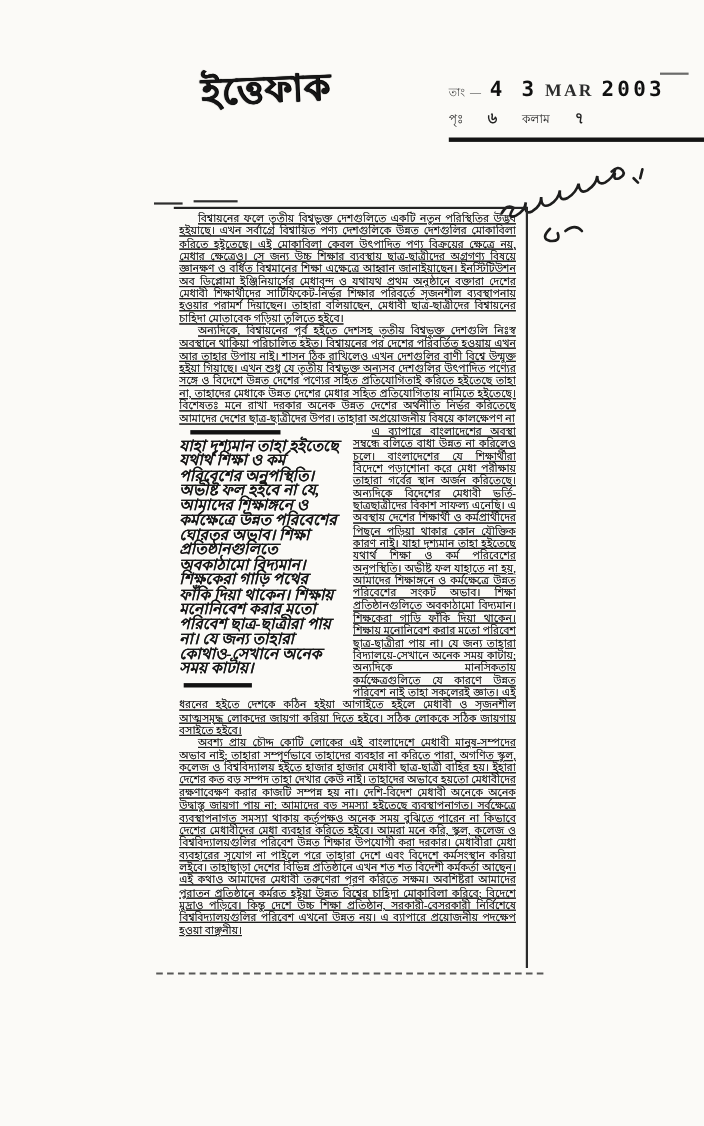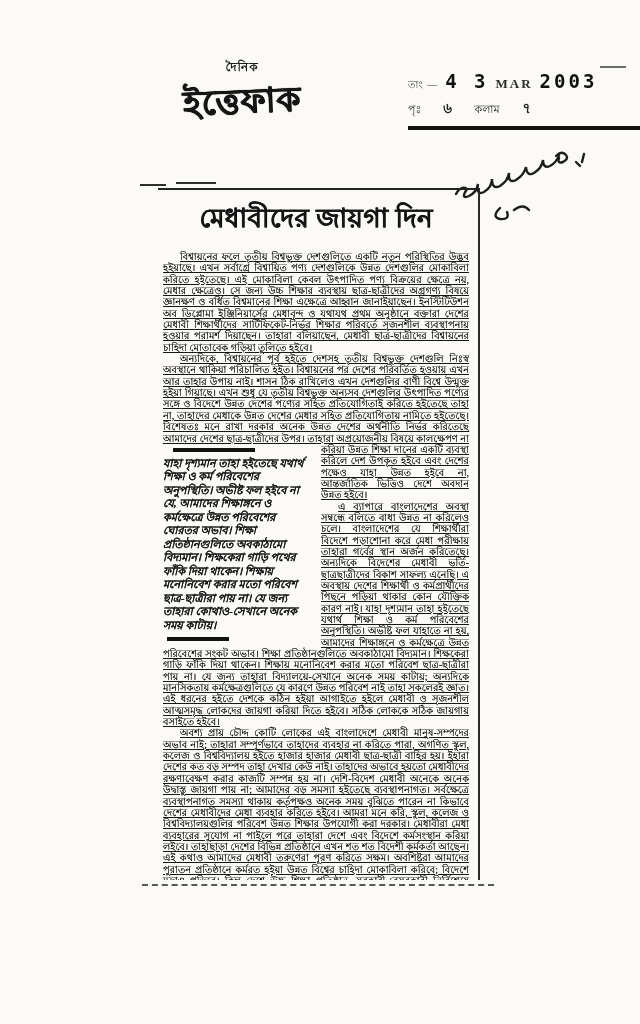--- a/index.html
+++ b/index.html
@@ -17,57 +17,56 @@
   }
   
   .stamp{position:absolute;left:408px;top:70px;width:232px;
     border-bottom:4px solid #141414;padding-bottom:5px;}
   .stamp-row1{display:flex;align-items:baseline;gap:7px;}
   .stamp-date-label{font-size:10px;color:#3d3d3d;letter-spacing:1px;}
   .stamp-day,.stamp-year{
     font-size:19px;font-weight:bold;letter-spacing:3px;
     font-family:"DejaVu Sans Mono","Liberation Mono",monospace;color:#101010;
   }
-  .stamp-month{font-size:13px;font-weight:bold;letter-spacing:2px;color:#2c2c2c;}
+  .stamp-month{font-size:16px;font-weight:bold;letter-spacing:2px;color:#2c2c2c;}
   .stamp-row2{display:flex;align-items:baseline;gap:22px;font-size:11px;margin-top:3px;color:#222;}
   .stamp-page-value,.stamp-col-value{font-size:14px;font-weight:bold;transform:rotate(8deg);}
   
   .handwriting{position:absolute;left:438px;top:128px;}
   
   .article{
     position:absolute;left:158px;top:188px;width:306px;height:678px;
     border-top:2px solid #242424;border-right:2px solid #2a2a2a;
     padding:4px 9px 8px 5px;overflow:hidden;
   }
   .headline{font-size:26px;font-weight:bold;text-align:center;margin:4px 0 9px;
     letter-spacing:0.5px;text-shadow:0.5px 0 #000;}
   .bp{font-size:9.8px;line-height:11.35px;text-align:justify;margin:0;
     text-indent:17px;text-shadow:0 0 .5px rgba(15,15,15,.85);text-decoration:underline;}
   .pullquote{display:block;float:left;width:148px;margin:4px 10px 3px 0;text-indent:0;}
   .pq-bar{display:block;height:4px;background:#121212;}
   .pq-top{width:82px;margin-left:10px;}
   .pq-bottom{width:62px;margin-left:4px;}
-  .pq-text{display:block;font-style:italic;font-weight:bold;font-size:11px;
+  .pq-text{display:block;font-style:italic;font-weight:bold;font-size:14px;
     line-height:13.5px;text-indent:0;padding:5px 2px 5px 0;text-align:left;
     text-shadow:0 0 .4px rgba(20,20,20,.8);}
   
   .bottom-rule{position:absolute;left:142px;top:884px;width:352px;
     border-top:2px dashed #3c3c3c;opacity:.85;}
   .artifact-dash{position:absolute;background:#2e2e2e;}
   .a1{left:140px;top:184px;width:26px;height:2px;}
   .a2{left:176px;top:182px;width:40px;height:2px;}
   .a3{left:600px;top:66px;width:26px;height:2px;opacity:.7;}
 </style>
 </head>
 <body>
 
 <div class="scan">
 
   <header class="masthead">
-    <div class="masthead-daily">দৈনিক</div>
     <div class="masthead-title">ইত্তেফাক</div>
   </header>
 
   <div class="stamp">
     <div class="stamp-row1">
       <span class="stamp-date-label">তাং —</span>
       <span class="stamp-day">4 3</span>
       <span class="stamp-month">MAR</span>
       <span class="stamp-year">2003</span>
     </div>
@@ -82,32 +81,30 @@
   <svg class="handwriting" width="160" height="96" viewBox="0 0 160 96">
     <g fill="none" stroke="#1d1d1d" stroke-width="2.4" stroke-linecap="round">
       <path d="M18 66 q5 -9 11 -5 q-7 11 2 7 q8 -4 9 -12 q-2 12 6 8 q8 -5 8 -13 q0 11 8 7 q8 -5 9 -13 q-1 11 7 7 q8 -5 10 -13 q1 10 8 6 q8 -5 9 -13 q0 9 7 6 q7 -4 9 -11"></path>
       <path d="M118 28 q6 -6 10 -1 q3 4 -3 7 q-6 2 -4 -4"></path>
       <path d="M138 34 l4 4 M146 26 l-2 8"></path>
       <path d="M62 80 q-9 9 0 11 q10 1 7 -7 M76 82 q9 -7 15 0"></path>
     </g>
   </svg>
 
   <article class="article">
-    <h1 class="headline">মেধাবীদের জায়গা দিন</h1>
 
     <p class="bp">বিশ্বায়নের ফলে তৃতীয় বিশ্বভুক্ত দেশগুলিতে একটি নতুন পরিস্থিতির উদ্ভব হইয়াছে। এখন সর্বাগ্রে বিশ্বায়িত পণ্য দেশগুলিকে উন্নত দেশগুলির মোকাবিলা করিতে হইতেছে। এই মোকাবিলা কেবল উৎপাদিত পণ্য বিক্রয়ের ক্ষেত্রে নয়, মেধার ক্ষেত্রেও। সে জন্য উচ্চ শিক্ষার ব্যবস্থায় ছাত্র-ছাত্রীদের অগ্রগণ্য বিষয়ে জ্ঞানক্ষণ ও বর্ধিত বিশ্বমানের শিক্ষা এক্ষেত্রে আহ্বান জানাইয়াছেন। ইনস্টিটিউশন অব ডিপ্লোমা ইঞ্জিনিয়ার্সের মেধাবৃন্দ ও যথাযথ প্রথম অনুষ্ঠানে বক্তারা দেশের মেধাবী শিক্ষার্থীদের সার্টিফিকেট-নির্ভর শিক্ষার পরিবর্তে সৃজনশীল ব্যবস্থাপনায় হওয়ার পরামর্শ দিয়াছেন। তাহারা বলিয়াছেন, মেধাবী ছাত্র-ছাত্রীদের বিশ্বায়নের চাহিদা মোতাবেক গড়িয়া তুলিতে হইবে।</p>
 
     <p class="bp">
       <span>অন্যদিকে, বিশ্বায়নের পূর্ব হইতে দেশসহ তৃতীয় বিশ্বভুক্ত দেশগুলি নিঃস্ব অবস্থানে থাকিয়া পরিচালিত হইত। বিশ্বায়নের পর দেশের পরিবর্তিত হওয়ায় এখন আর তাহার উপায় নাই। শাসন ঠিক রাখিলেও এখন দেশগুলির বাণী বিশ্বে উন্মুক্ত হইয়া গিয়াছে। এখন শুধু যে তৃতীয় বিশ্বভুক্ত অন্যসব দেশগুলির উৎপাদিত পণ্যের সঙ্গে ও বিদেশে উন্নত দেশের পণ্যের সহিত প্রতিযোগিতাই করিতে হইতেছে তাহা না, তাহাদের মেধাকে উন্নত দেশের মেধার সহিত প্রতিযোগিতায় নামিতে হইতেছে। বিশেষতঃ মনে রাখা দরকার অনেক উন্নত দেশের অর্থনীতি নির্ভর করিতেছে আমাদের দেশের ছাত্র-ছাত্রীদের উপর। তাহারা অপ্রয়োজনীয় বিষয়ে কালক্ষেপণ না</span>
       <span class="pullquote">
         <span class="pq-bar pq-top"></span>
         <span class="pq-text">যাহা দৃশ্যমান তাহা হইতেছে যথার্থ শিক্ষা ও কর্ম পরিবেশের অনুপস্থিতি। অভীষ্ট ফল হইবে না যে, আমাদের শিক্ষাঙ্গনে ও কর্মক্ষেত্রে উন্নত পরিবেশের ঘোরতর অভাব। শিক্ষা প্রতিষ্ঠানগুলিতে অবকাঠামো বিদ্যমান। শিক্ষকেরা গাড়ি পথের ফাঁকি দিয়া থাকেন। শিক্ষায় মনোনিবেশ করার মতো পরিবেশ ছাত্র-ছাত্রীরা পায় না। যে জন্য তাহারা কোথাও-সেখানে অনেক সময় কাটায়।</span>
         <span class="pq-bar pq-bottom"></span>
       </span>
-      <span>করিয়া উন্নত শিক্ষা দানের একটি ব্যবস্থা করিলে দেশ উপকৃত হইবে এবং দেশের পক্ষেও যাহা উন্নত হইবে না, আন্তর্জাতিক ভিত্তিও দেশে অবদান উন্নত হইবে।</span>
     </p>
 
     <p class="bp">এ ব্যাপারে বাংলাদেশের অবস্থা সম্বন্ধে বলিতে বাধা উন্নত না করিলেও চলে। বাংলাদেশের যে শিক্ষার্থীরা বিদেশে পড়াশোনা করে মেধা পরীক্ষায় তাহারা গর্বের স্থান অর্জন করিতেছে। অন্যদিকে বিদেশের মেধাবী ভর্তি-ছাত্রছাত্রীদের বিকাশ সাফল্য এনেছি। এ অবস্থায় দেশের শিক্ষার্থী ও কর্মপ্রার্থীদের পিছনে পড়িয়া থাকার কোন যৌক্তিক কারণ নাই। যাহা দৃশ্যমান তাহা হইতেছে যথার্থ শিক্ষা ও কর্ম পরিবেশের অনুপস্থিতি। অভীষ্ট ফল যাহাতে না হয়, আমাদের শিক্ষাঙ্গনে ও কর্মক্ষেত্রে উন্নত পরিবেশের সংকট অভাব। শিক্ষা প্রতিষ্ঠানগুলিতে অবকাঠামো বিদ্যমান। শিক্ষকেরা গাড়ি ফাঁকি দিয়া থাকেন। শিক্ষায় মনোনিবেশ করার মতো পরিবেশ ছাত্র-ছাত্রীরা পায় না। যে জন্য তাহারা বিদ্যালয়ে-সেখানে অনেক সময় কাটায়; অন্যদিকে মানসিকতায় কর্মক্ষেত্রগুলিতে যে কারণে উন্নত পরিবেশ নাই তাহা সকলেরই জ্ঞাত। এই ধরনের হইতে দেশকে কঠিন হইয়া আগাইতে হইলে মেধাবী ও সৃজনশীল আত্মসমৃদ্ধ লোকদের জায়গা করিয়া দিতে হইবে। সঠিক লোককে সঠিক জায়গায় বসাইতে হইবে।</p>
 
     <p class="bp">অবশ্য প্রায় চৌদ্দ কোটি লোকের এই বাংলাদেশে মেধাবী মানুষ-সম্পদের অভাব নাই; তাহারা সম্পূর্ণভাবে তাহাদের ব্যবহার না করিতে পারা, অগণিত স্কুল, কলেজ ও বিশ্ববিদ্যালয় হইতে হাজার হাজার মেধাবী ছাত্র-ছাত্রী বাহির হয়। ইহারা দেশের কত বড় সম্পদ তাহা দেখার কেউ নাই। তাহাদের অভাবে হয়তো মেধাবীদের রক্ষণাবেক্ষণ করার কাজটি সম্পন্ন হয় না। দেশি-বিদেশ মেধাবী অনেকে অনেক উদ্বাস্তু জায়গা পায় না; আমাদের বড় সমস্যা হইতেছে ব্যবস্থাপনাগত। সর্বক্ষেত্রে ব্যবস্থাপনাগত সমস্যা থাকায় কর্তৃপক্ষও অনেক সময় বুঝিতে পারেন না কিভাবে দেশের মেধাবীদের মেধা ব্যবহার করিতে হইবে। আমরা মনে করি, স্কুল, কলেজ ও বিশ্ববিদ্যালয়গুলির পরিবেশ উন্নত শিক্ষার উপযোগী করা দরকার। মেধাবীরা মেধা ব্যবহারের সুযোগ না পাইলে পরে তাহারা দেশে এবং বিদেশে কর্মসংস্থান করিয়া লইবে। তাহাছাড়া দেশের বিভিন্ন প্রতিষ্ঠানে এখন শত শত বিদেশী কর্মকর্তা আছেন। এই কথাও আমাদের মেধাবী তরুণেরা পূরণ করিতে সক্ষম। অবশিষ্টরা আমাদের পুরাতন প্রতিষ্ঠানে কর্মরত হইয়া উন্নত বিশ্বের চাহিদা মোকাবিলা করিবে; বিদেশে মুদ্রাও পড়িবে। কিন্তু দেশে উচ্চ শিক্ষা প্রতিষ্ঠান, সরকারী-বেসরকারী নির্বিশেষে বিশ্ববিদ্যালয়গুলির পরিবেশ এখনো উন্নত নয়। এ ব্যাপারে প্রয়োজনীয় পদক্ষেপ হওয়া বাঞ্ছনীয়।</p>
   </article>
 
   <div class="bottom-rule"></div>
   <div class="artifact-dash a1"></div>
   <div class="artifact-dash a2"></div>

